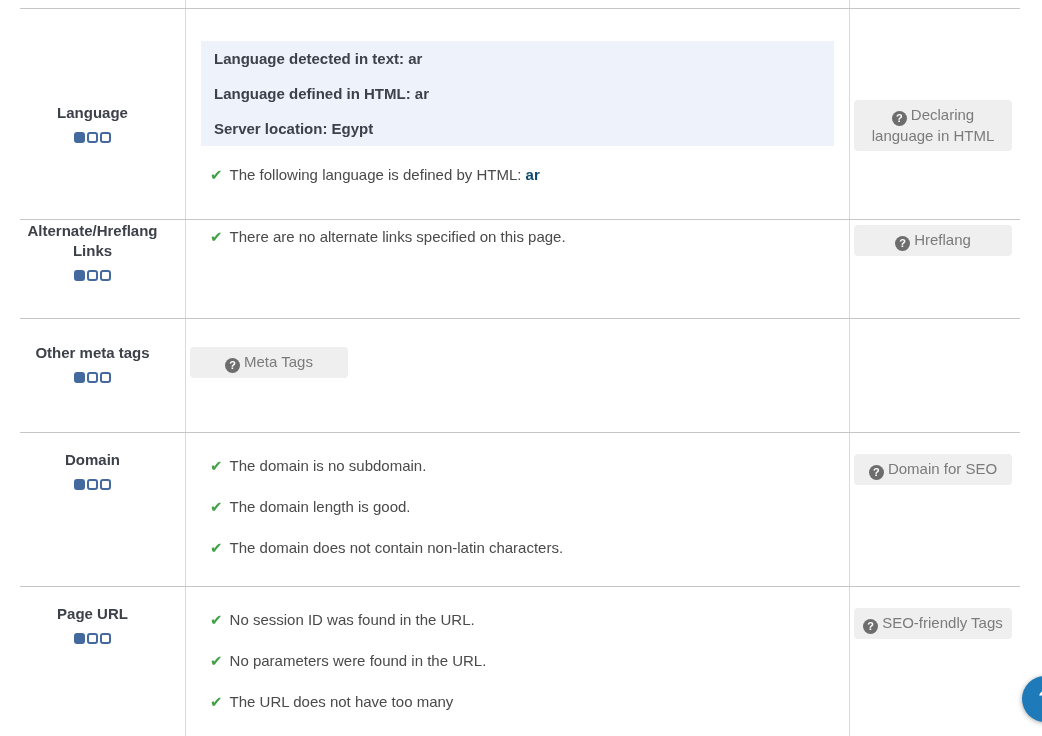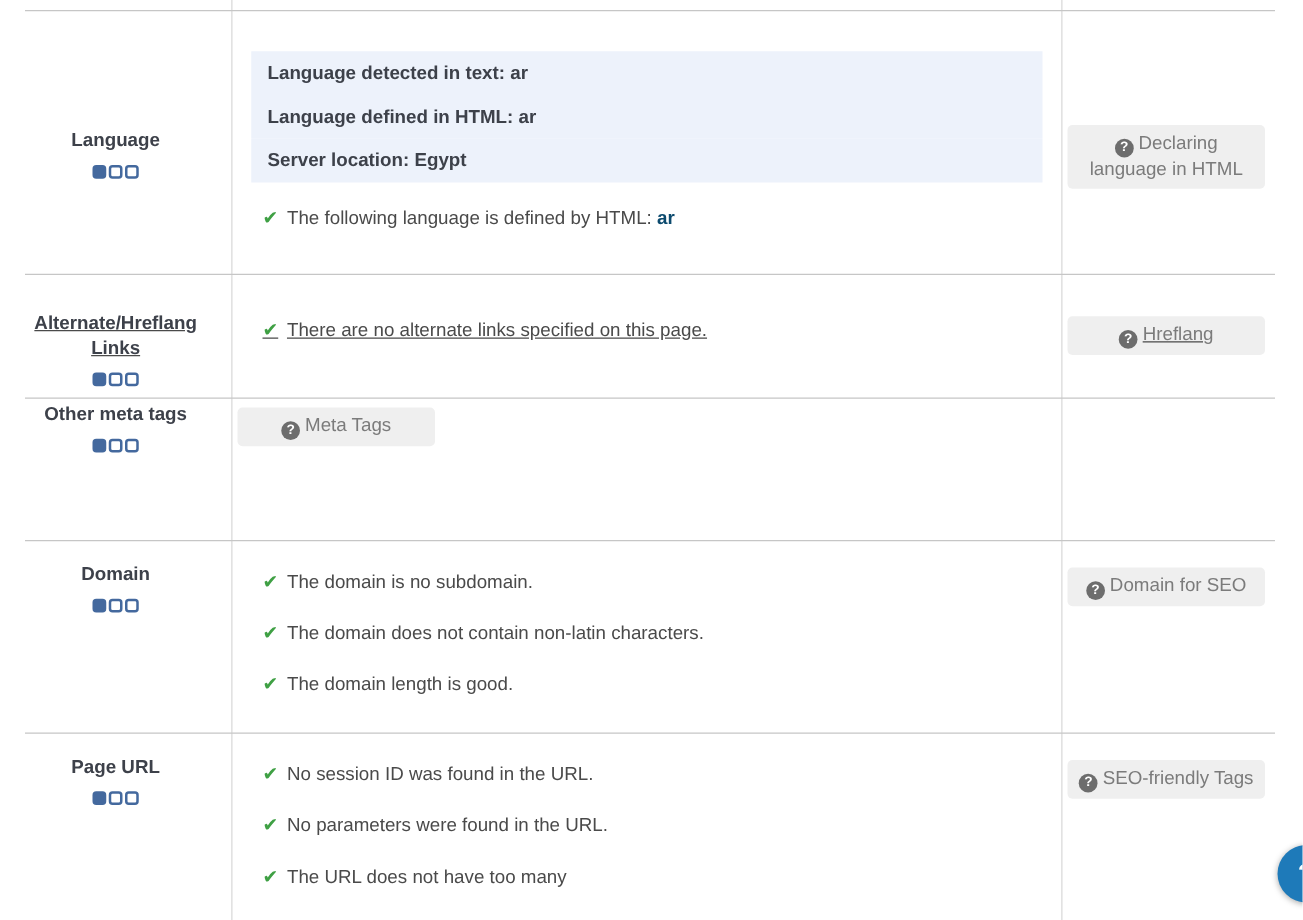--- a/index.html
+++ b/index.html
@@ -83,40 +83,40 @@
   </div>
   <div class="c-help pad2">
     <div class="help-btn">
       <span class="qicon">
           <span>?</span>
         </span><span>Declaring language in HTML</span>
     </div>
   </div>
 </div>
 
-<div class="row" style="top:232px; height:98px;text-decoration:underline;">
+<div class="row" style="top:204px; height:98px;">
   <div class="c-label">
     <div class="sec-label">Alternate/Hreflang Links</div>
     <div class="score"><span class="sq filled"></span><span class="sq"></span><span class="sq"></span></div>
   </div>
   <div class="c-main pad-checks">
     <div class="check">
       <span class="check-icon">✔</span><span>There are no alternate links specified on this page.</span>
     </div>
   </div>
   <div class="c-help">
     <div class="help-btn">
       <span class="qicon">
           <span>?</span>
         </span><span>Hreflang</span>
     </div>
   </div>
 </div>
 
-<div class="row" style="top:305px; height:113px;">
+<div class="row" style="top:326px; height:113px;">
   <div class="c-label">
     <div class="sec-label">Other meta tags</div>
     <div class="score"><span class="sq filled"></span><span class="sq"></span><span class="sq"></span></div>
   </div>
   <div class="c-help">
     <div class="help-btn">
       <span class="qicon">
           <span>?</span>
         </span><span>Meta Tags</span>
     </div>
@@ -126,24 +126,24 @@
 <div class="row" style="top:433px; height:153px;">
   <div class="c-label">
     <div class="sec-label">Domain</div>
     <div class="score"><span class="sq filled"></span><span class="sq"></span><span class="sq"></span></div>
   </div>
   <div class="c-main pad-checks">
     <div class="check">
       <span class="check-icon">✔</span><span>The domain is no subdomain.</span>
     </div>
     <div class="check">
-      <span class="check-icon">✔</span><span>The domain does not contain non-latin characters.</span>
+      <span class="check-icon">✔</span><span>The domain length is good.</span>
     </div>
     <div class="check">
-      <span class="check-icon">✔</span><span>The domain length is good.</span>
+      <span class="check-icon">✔</span><span>The domain does not contain non-latin characters.</span>
     </div>
   </div>
   <div class="c-help">
     <div class="help-btn">
       <span class="qicon">
           <span>?</span>
         </span><span>Domain for SEO</span>
     </div>
   </div>
 </div>

